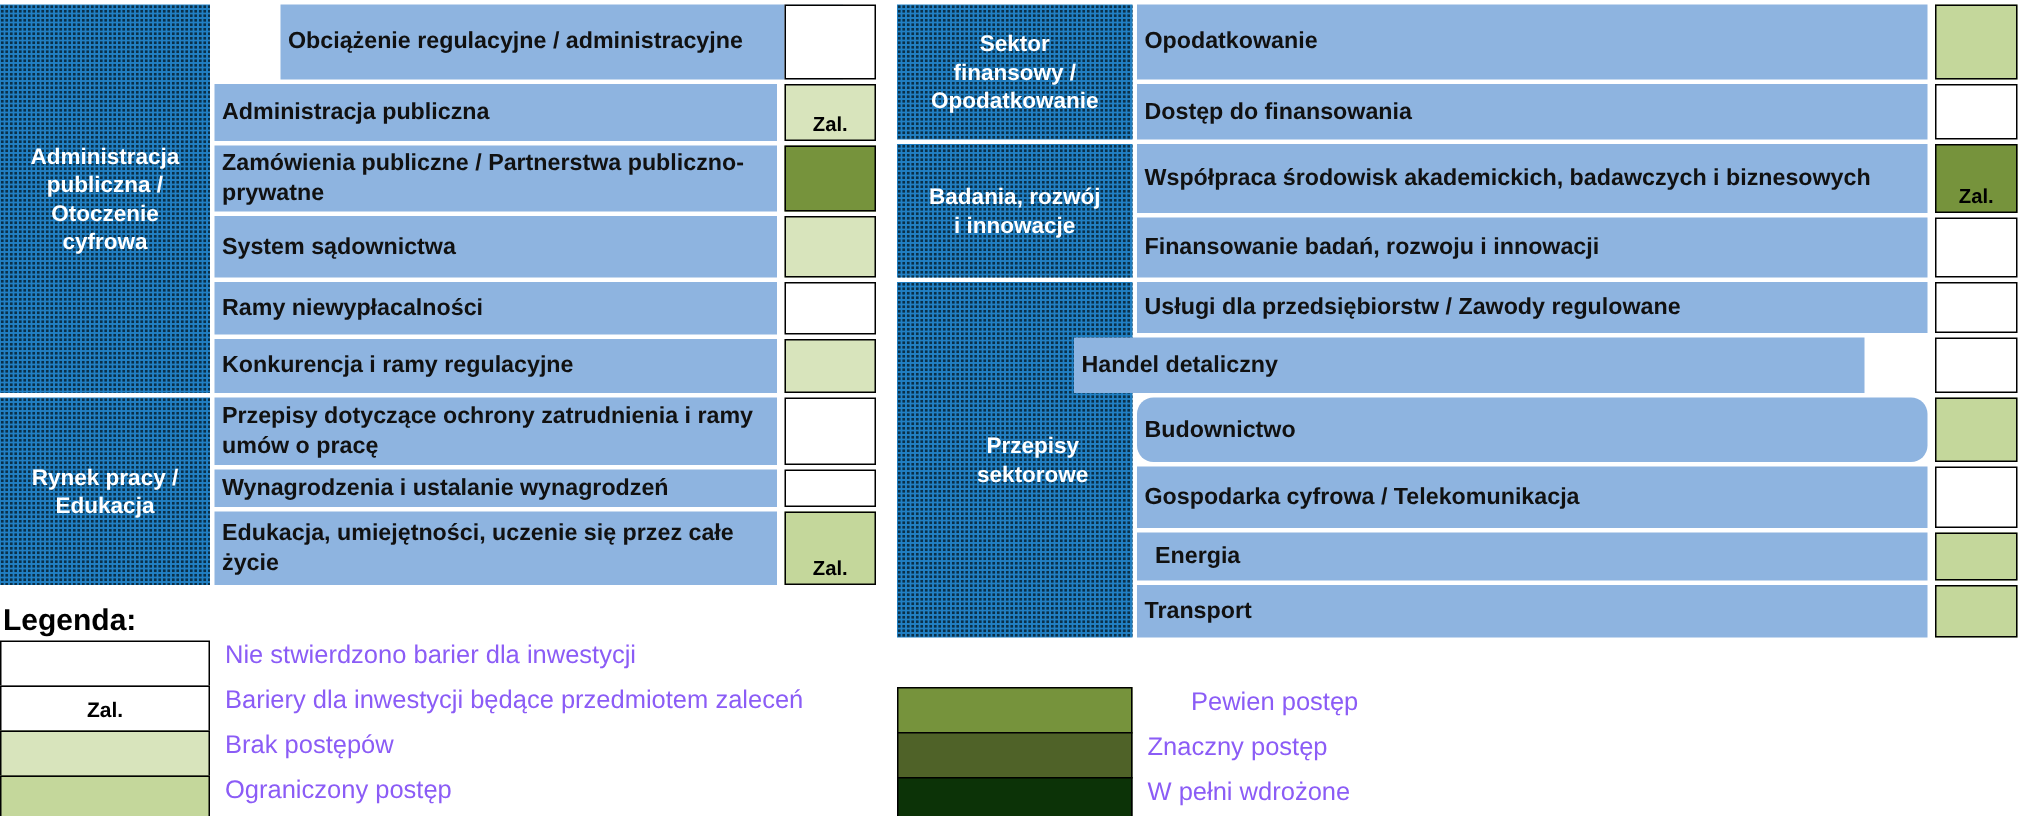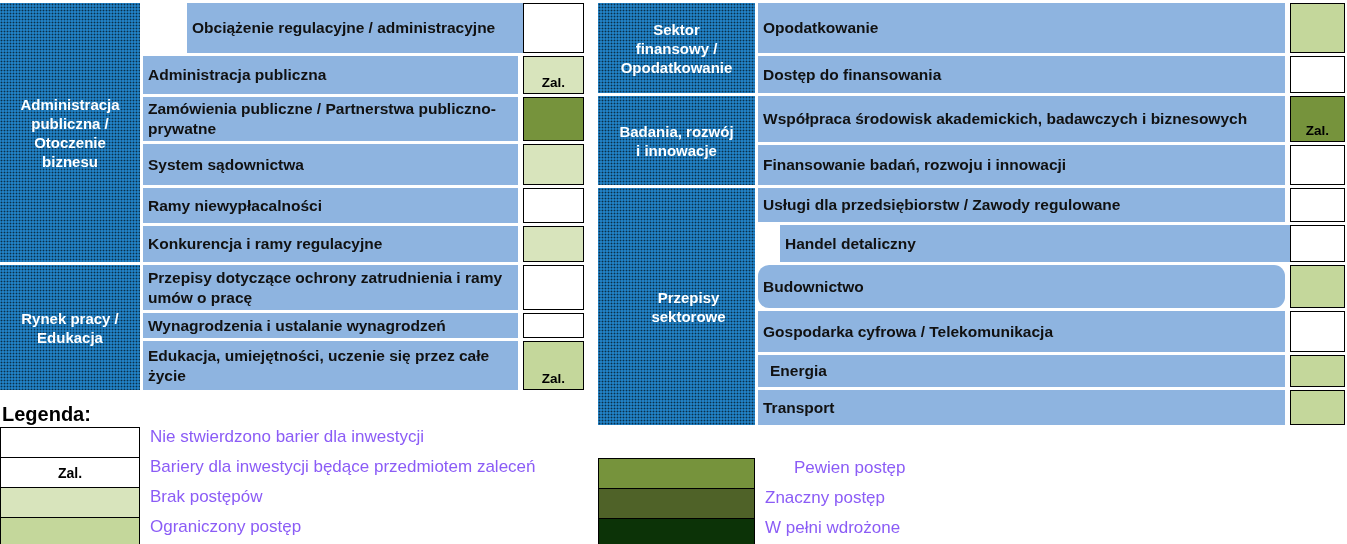--- a/index.html
+++ b/index.html
@@ -41,21 +41,21 @@
   }
 </style>
 </head>
 <body>
 
 <div id="canvas">
   <div id="left-table">
       <div class="abs grouphead" style="left: 0px; top: 3px; width: 140px; height: 259px;"><span>Administracja
 publiczna /
 Otoczenie
-biznesu</span></div>
+cyfrowa</span></div>
       <div class="abs grouphead" style="left: 0px; top: 265px; width: 140px; height: 125px;"><span>Rynek pracy /
 Edukacja</span></div>
       <div class="abs rowlabel" style="left: 143px; top: 3px; width: 375px; height: 50px; margin-left: 44px;">
         <span>Obciążenie regulacyjne / administracyjne</span>
       </div>
       <div class="abs statuscell" style="left: 523px; top: 3px; width: 61px; height: 50px; background: rgb(255, 255, 255);"></div>
       <div class="abs rowlabel" style="left: 143px; top: 56px; width: 375px; height: 38px;">
         <span>Administracja publiczna</span>
       </div>
       <div class="abs statuscell" style="left: 523px; top: 56px; width: 61px; height: 38px; background: rgb(216, 228, 188);">
@@ -115,21 +115,21 @@
         <span>Zal.</span>
       </div>
       <div class="abs rowlabel" style="left: 758px; top: 145px; width: 527px; height: 40px;">
         <span>Finansowanie badań, rozwoju i innowacji</span>
       </div>
       <div class="abs statuscell" style="left: 1290px; top: 145px; width: 55px; height: 40px; background: rgb(255, 255, 255);"></div>
       <div class="abs rowlabel" style="left: 758px; top: 188px; width: 527px; height: 34px;">
         <span>Usługi dla przedsiębiorstw / Zawody regulowane</span>
       </div>
       <div class="abs statuscell" style="left: 1290px; top: 188px; width: 55px; height: 34px; background: rgb(255, 255, 255);"></div>
-      <div class="abs rowlabel" style="left: 780px; top: 225px; width: 527px; height: 37px;">
+      <div class="abs rowlabel" style="left: 716px; top: 225px; width: 527px; height: 37px;">
         <span>Handel detaliczny</span>
       </div>
       <div class="abs statuscell" style="left: 1290px; top: 225px; width: 55px; height: 37px; background: rgb(255, 255, 255);"></div>
       <div class="abs rowlabel" style="left: 758px; top: 265px; width: 527px; height: 43px; border-radius: 11px;">
         <span>Budownictwo</span>
       </div>
       <div class="abs statuscell" style="left: 1290px; top: 265px; width: 55px; height: 43px; background: rgb(196, 215, 155);"></div>
       <div class="abs rowlabel" style="left: 758px; top: 311px; width: 527px; height: 41px;">
         <span>Gospodarka cyfrowa / Telekomunikacja</span>
       </div>

